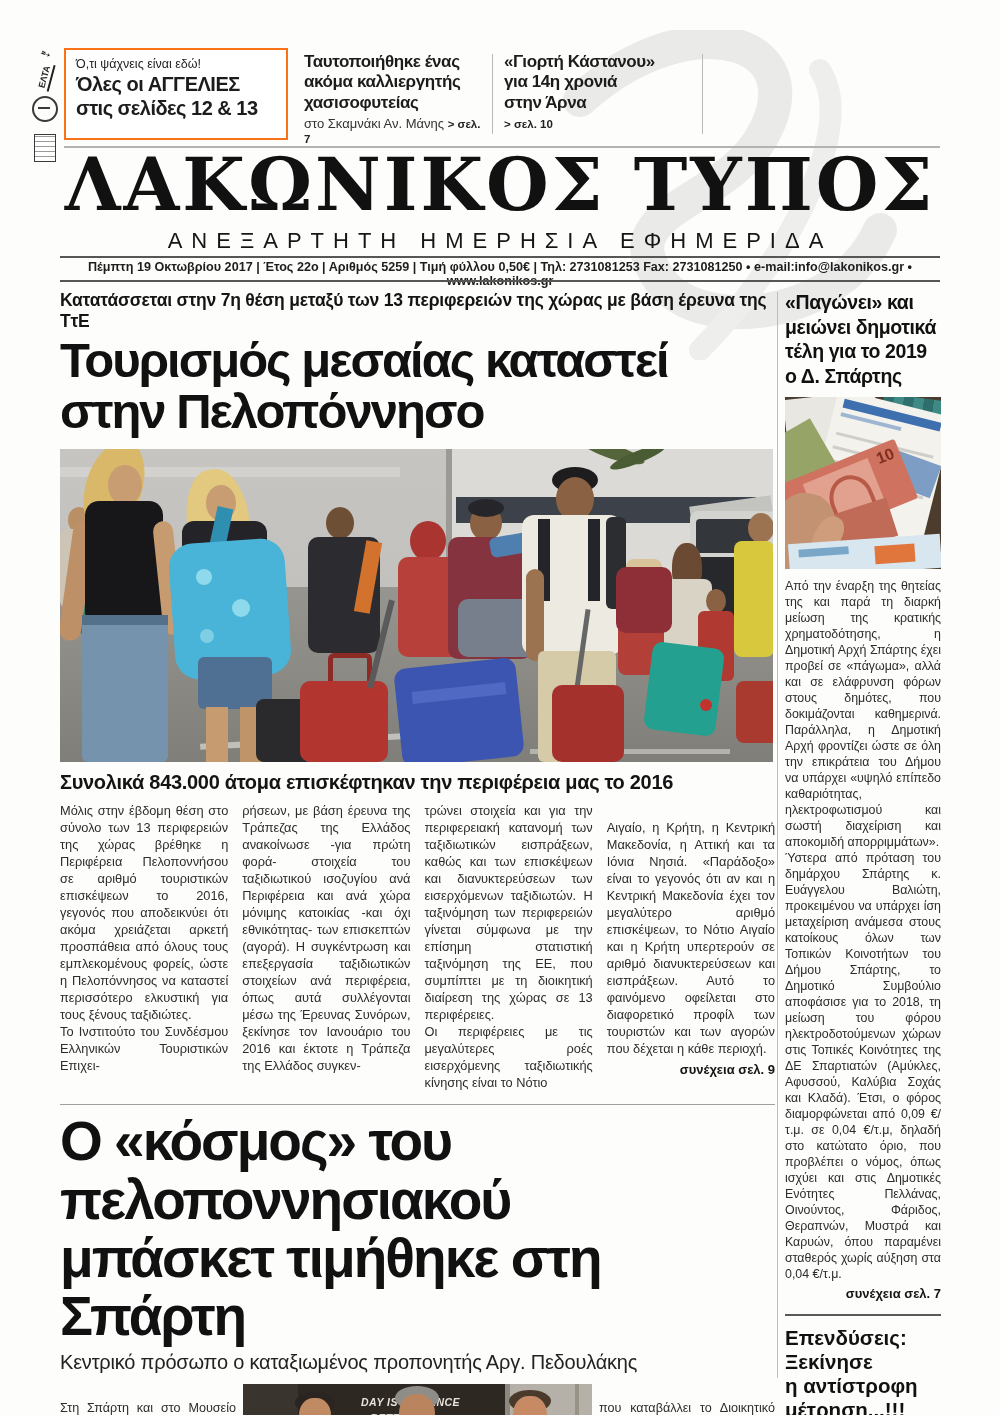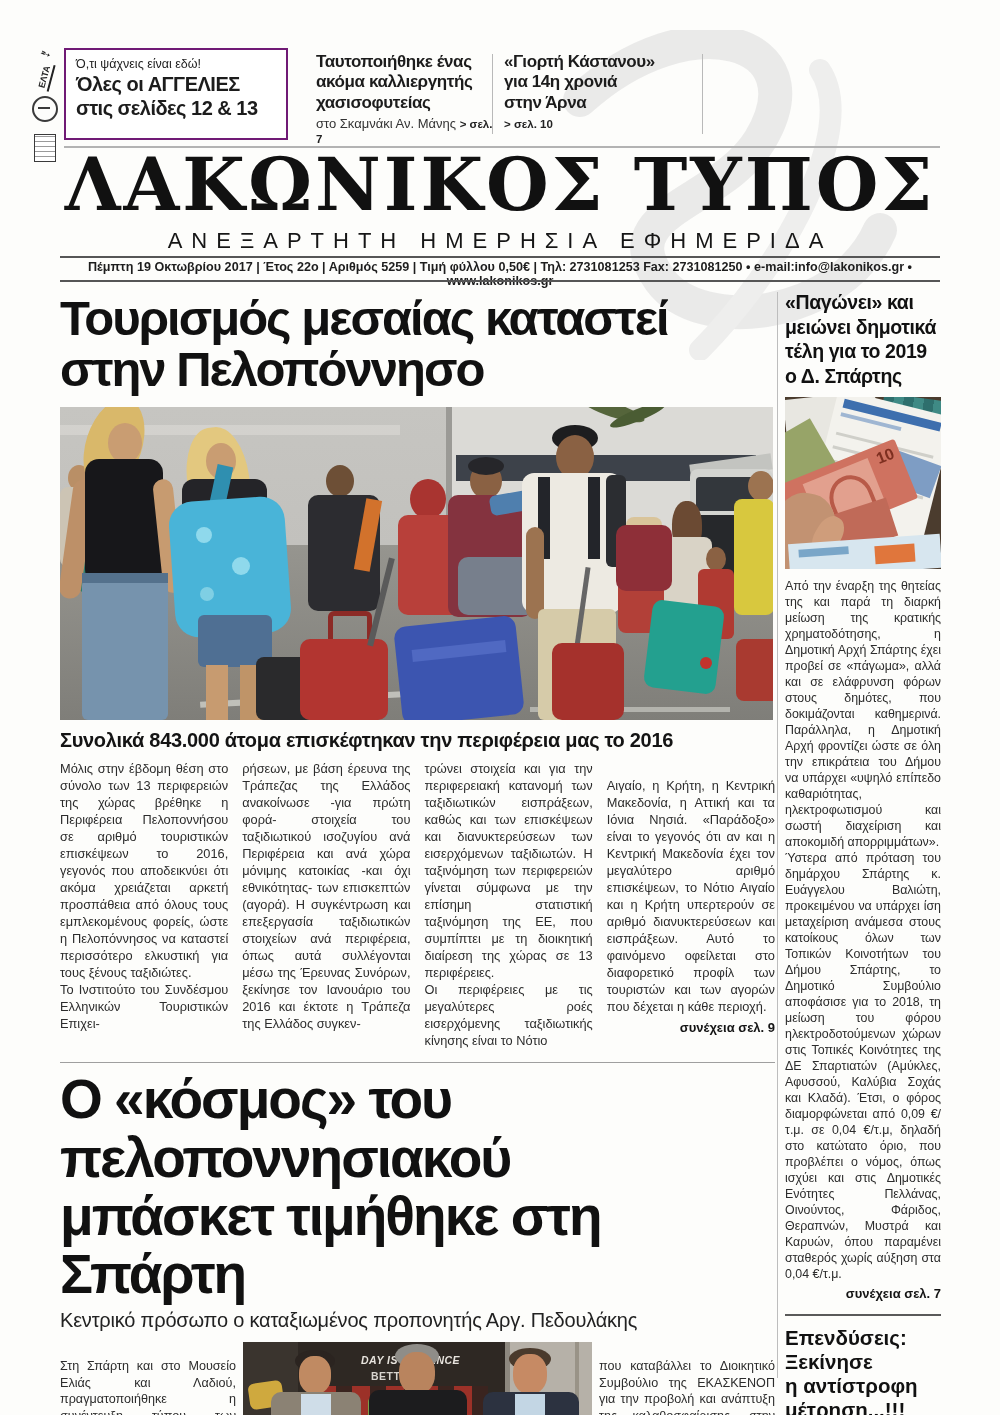--- a/index.html
+++ b/index.html
@@ -12,28 +12,28 @@
 
   
   .postal{left:28px;top:50px;width:34px;display:flex;flex-direction:column;align-items:center;gap:12px;z-index:2;}
   .elta-mark{transform:rotate(-75deg);font-size:9px;font-weight:bold;color:#222;border-bottom:2px solid #222;padding:1px 2px;white-space:nowrap;}
   .elta-wing{font-size:13px;color:#222;line-height:8px;transform:rotate(-20deg);}
   .postal-circle{width:22px;height:22px;border:2px solid #3a3a3a;border-radius:50%;position:relative;}
   .postal-circle::before{content:"";position:absolute;left:4px;top:9px;width:12px;height:2px;background:#3a3a3a;}
   .postal-frank{width:20px;height:26px;border:1.5px solid #3a3a3a;background:repeating-linear-gradient(0deg,#fff 0 4px,#9a9a9a 4px 5px);}
 
   
-  .ad-box{left:64px;top:48px;width:200px;height:74px;border:2px solid #701a75;background:#fff;padding:7px 10px;z-index:2;}
+  .ad-box{left:64px;top:48px;width:200px;height:74px;border:2px solid #f97316;background:#fff;padding:7px 10px;z-index:2;}
   .ad-box .l1{font-size:12.5px;color:#222;margin-bottom:2px;}
   .ad-box .l2,.ad-box .l3{font-size:20px;font-weight:bold;line-height:1.18;letter-spacing:-0.5px;}
   .teaser{z-index:2;}
   .teaser .tt{font-size:17px;font-weight:bold;line-height:1.2;letter-spacing:-0.4px;white-space:pre-line;}
   .teaser .ts{font-size:13px;color:#333;margin-top:3px;}
   .pageref{font-size:11.5px;font-weight:bold;color:#222;}
-  .t2{left:316px;top:52px;width:182px;}
+  .t2{left:304px;top:52px;width:182px;}
   .t3{left:504px;top:52px;width:180px;}
   .t4{left:714px;top:52px;width:222px;}
   .vsep{width:1px;background:#b9b9b9;z-index:2;}
   .vs1{left:492px;top:54px;height:80px;}
   .vs2{left:702px;top:54px;height:80px;}
   .top-rule{left:64px;top:146px;width:876px;height:2px;background:#b3b3b3;z-index:2;}
 
   
   .mast-title{left:60px;top:148px;width:880px;text-align:center;font-family:"DejaVu Serif","Liberation Serif",serif;
               font-weight:bold;font-size:72px;line-height:1.02;letter-spacing:3px;color:#111;z-index:2;white-space:nowrap;}
@@ -123,20 +123,21 @@
   <div class="abs mast-sub">ΑΝΕΞΑΡΤΗΤΗ ΗΜΕΡΗΣΙΑ ΕΦΗΜΕΡΙΔΑ</div>
   <div class="abs mast-title">ΛΑΚΩΝΙΚΟΣ ΤΥΠΟΣ</div>
   <div class="abs rule-a"></div>
   <div class="abs dateline">Πέμπτη 19 Οκτωβρίου 2017 | Έτος 22ο | Αριθμός 5259 | Τιμή φύλλου 0,50€ | Τηλ: 2731081253 Fax: 2731081250 • e-mail:info@lakonikos.gr • www.lakonikos.gr</div>
   <div class="abs rule-b"></div>
 
   <div class="abs side-sep"></div>
 
   <div class="abs main-col">
 
+    <div class="kicker">Κατατάσσεται στην 7η θέση μεταξύ των 13 περιφερειών της χώρας με βάση έρευνα της ΤτΕ</div>
     <div class="headline1">Τουρισμός μεσαίας καταστεί
 στην Πελοπόννησο</div>
 
     <div class="photo-frame">
       <div class="ph" style="left:390px;top:0;width:323px;height:138px;background:#dbdad6;"></div>
       <div class="ph" style="left:386px;top:0;width:6px;height:138px;background:#9b9a96;"></div>
       <div class="ph" style="left:396px;top:48px;width:300px;height:26px;background:#3d424a;"></div>
       <div class="ph" style="left:0;top:18px;width:340px;height:10px;background:#d8d7d3;opacity:.7;"></div>
       <div class="ph" style="left:520px;top:-4px;width:66px;height:14px;background:#55653b;border-radius:50%;transform:rotate(18deg);"></div>
       <div class="ph" style="left:548px;top:2px;width:60px;height:12px;background:#4a5c33;border-radius:50%;transform:rotate(-22deg);"></div>

